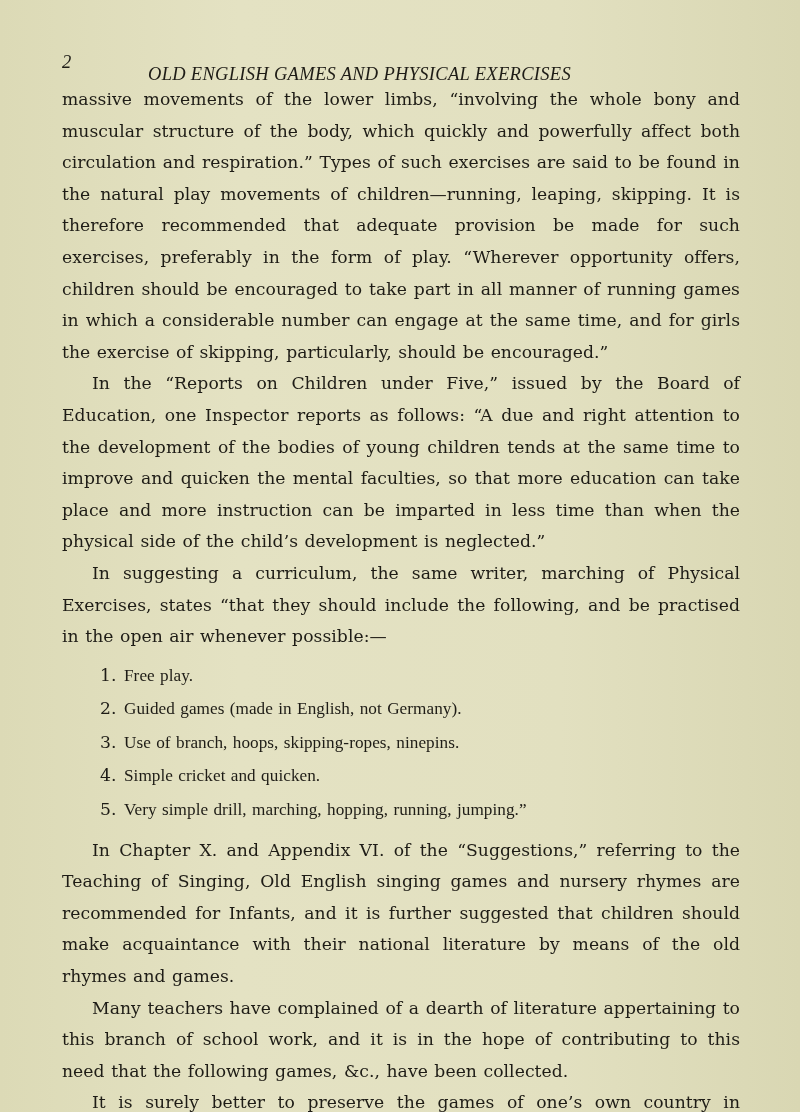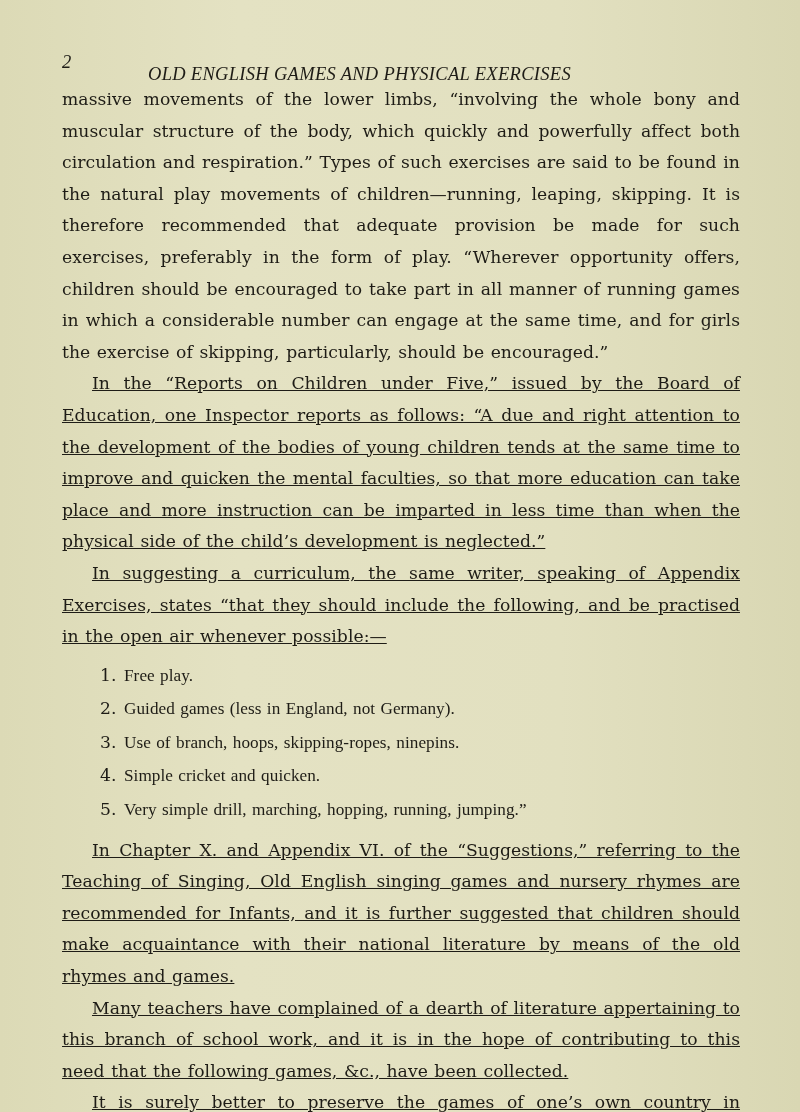--- a/index.html
+++ b/index.html
@@ -19,49 +19,49 @@
   .header .title { position: absolute; left: 86px; top: 12px; }
   .body {
     position: absolute; top: 84px; left: 62px; width: 678px;
     font-size: 19.3px; line-height: 31.6px; text-align: justify;
     font-family: "DejaVu Serif", serif;
     font-size: 17.2px;
     letter-spacing: 0.05px;
     word-spacing: 1px;
   }
   .body p { margin: 0; text-indent: 0; }
-  .body p.ind { text-indent: 30px; text-decoration: underline; }
+  .body p.ind { text-indent: 30px; }
   .list { margin: 6px 0 8px 0; padding: 0; list-style: none; }
   .list li { padding-left: 62px; position: relative; line-height: 33.6px; }
   .list li .n { position: absolute; left: 38px; }
   .list li .t { position: absolute; left: 62px; white-space: nowrap; font-family: Liberation Serif, serif; }
   .list li { height: 33.6px; }
 </style>
 </head>
 <body>
 
 <div class="page">
   <div class="header">
     <span class="num">2</span>
     <span class="title">OLD ENGLISH GAMES AND PHYSICAL EXERCISES</span>
   </div>
 
   <div class="body">
     <p>massive movements of the lower limbs, “involving the whole bony and muscular structure of the body, which quickly and powerfully affect both circulation and respiration.” Types of such exercises are said to be found in the natural play movements of children—running, leaping, skipping. It is therefore recommended that adequate provision be made for such exercises, preferably in the form of play. “Wherever opportunity offers, children should be encouraged to take part in all manner of running games in which a considerable number can engage at the same time, and for girls the exercise of skipping, particularly, should be encouraged.”</p>
     <p class="ind">In the “Reports on Children under Five,” issued by the Board of Education, one Inspector reports as follows: “A due and right attention to the development of the bodies of young children tends at the same time to improve and quicken the mental faculties, so that more education can take place and more instruction can be imparted in less time than when the physical side of the child’s development is neglected.”</p>
-    <p class="ind">In suggesting a curriculum, the same writer, speaking of Appendix Exercises, states “that they should include the following, and be practised in the open air whenever possible:—</p>
+    <p class="ind">In suggesting a curriculum, the same writer, marching of Physical Exercises, states “that they should include the following, and be practised in the open air whenever possible:—</p>
 
     <ul class="list">
       <li>
           <span class="n">1.</span>
           <span class="t">Free play.</span>
         </li>
       <li>
           <span class="n">2.</span>
-          <span class="t">Guided games (less in England, not Germany).</span>
+          <span class="t">Guided games (made in English, not Germany).</span>
         </li>
       <li>
           <span class="n">3.</span>
           <span class="t">Use of branch, hoops, skipping-ropes, ninepins.</span>
         </li>
       <li>
           <span class="n">4.</span>
           <span class="t">Simple cricket and quicken.</span>
         </li>
       <li>

